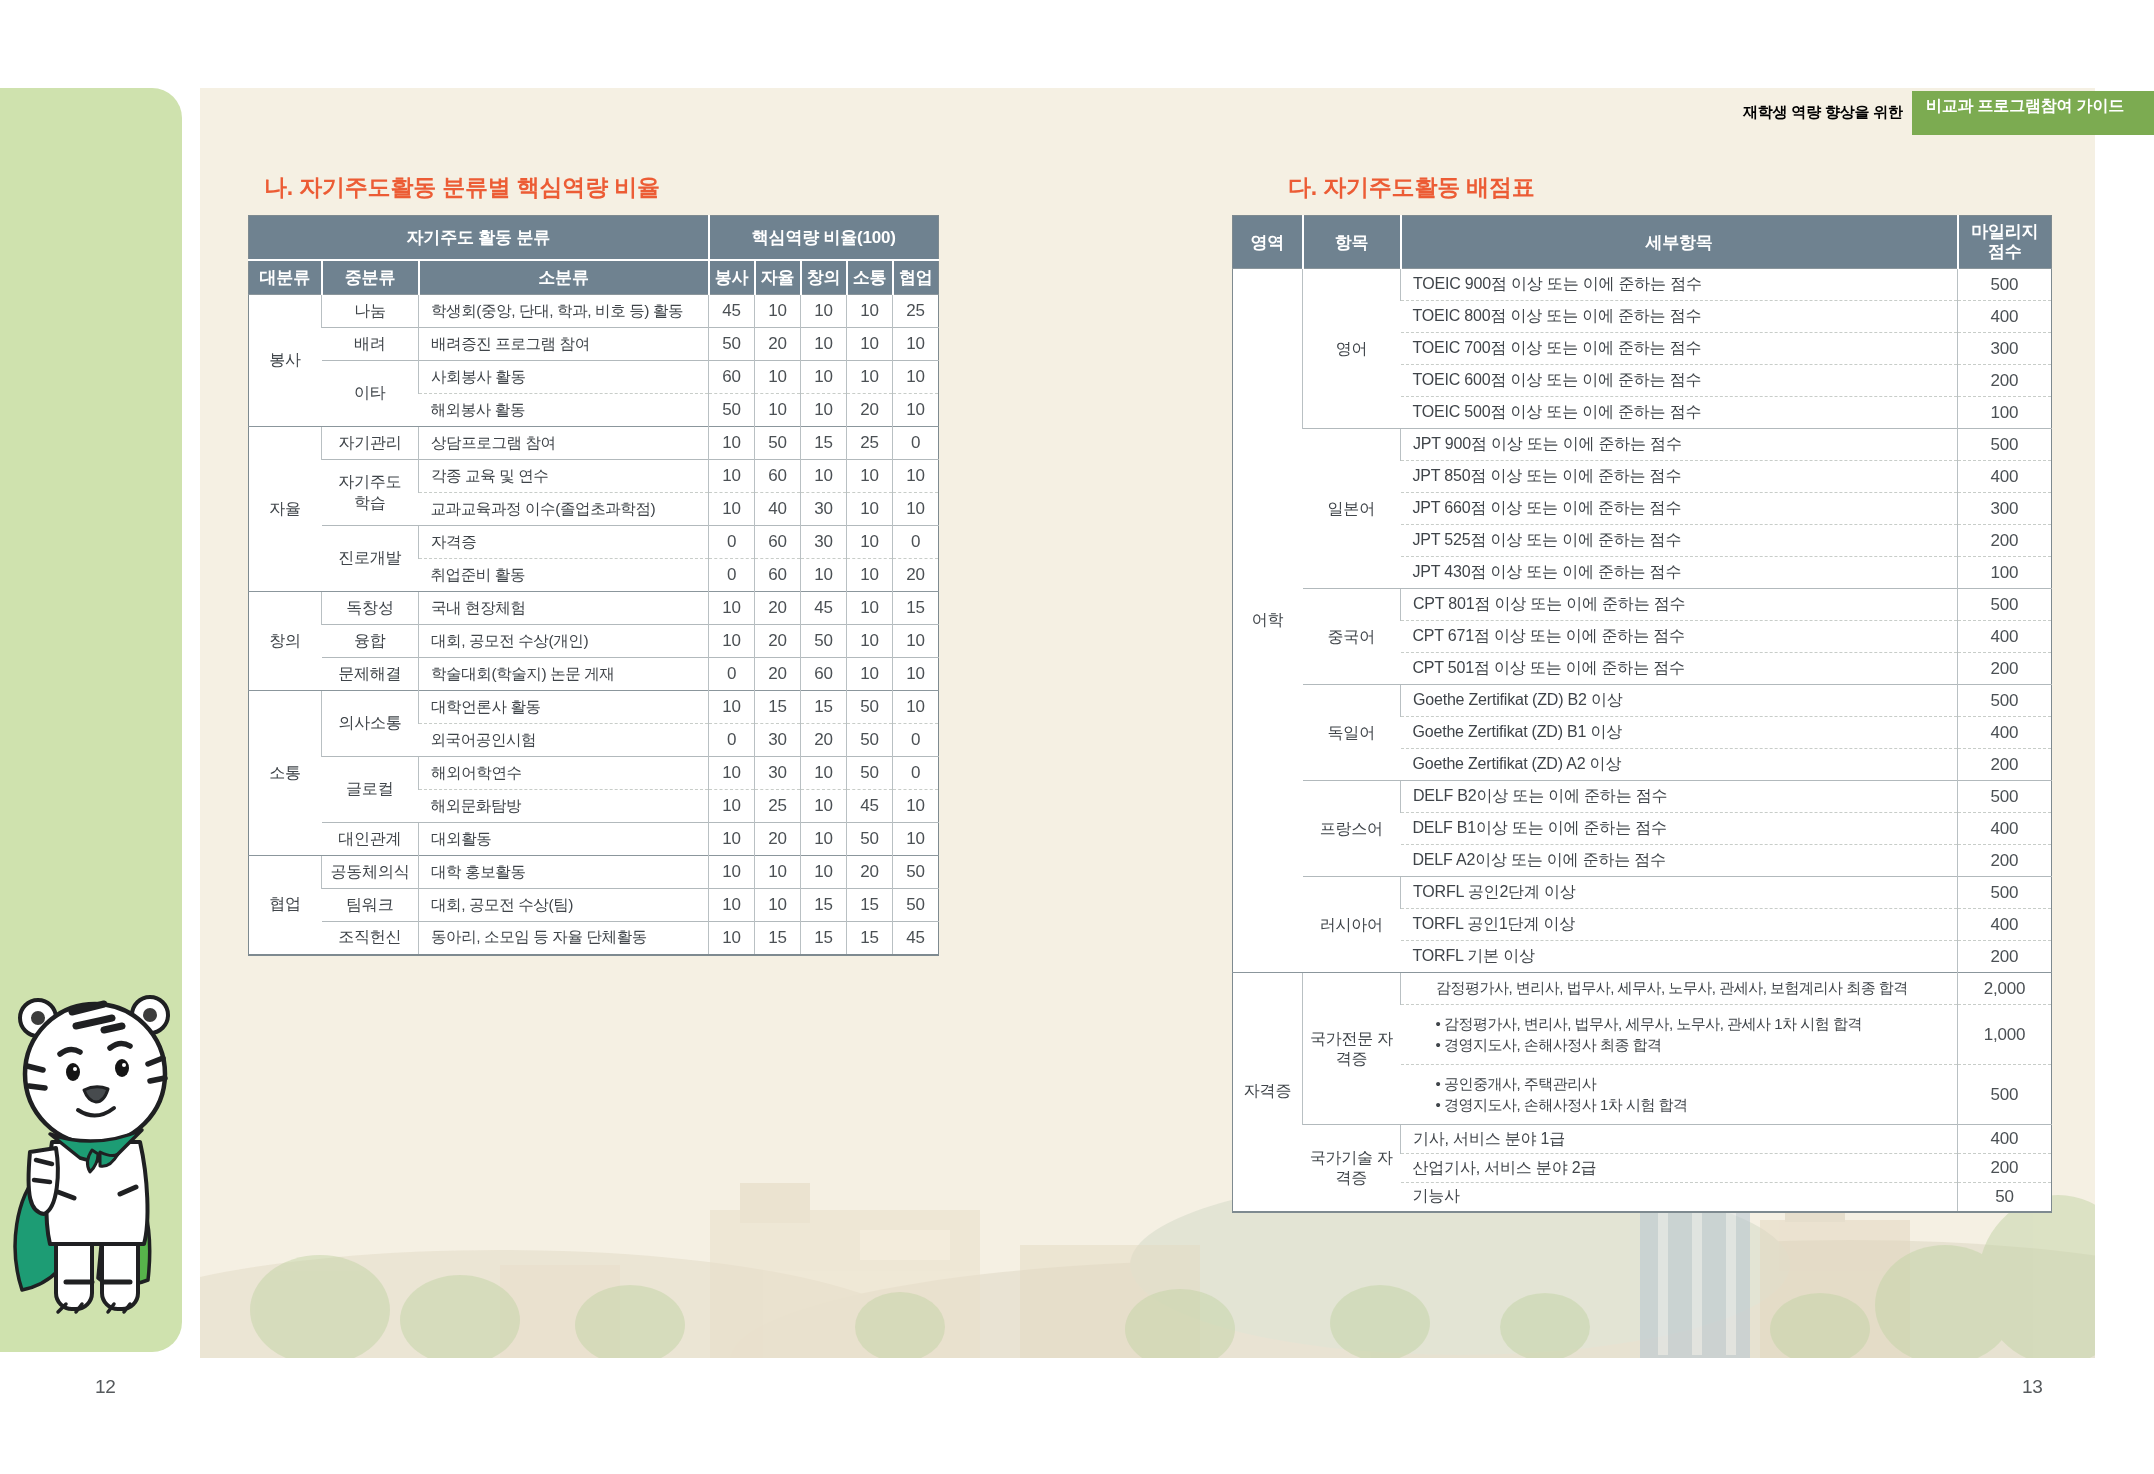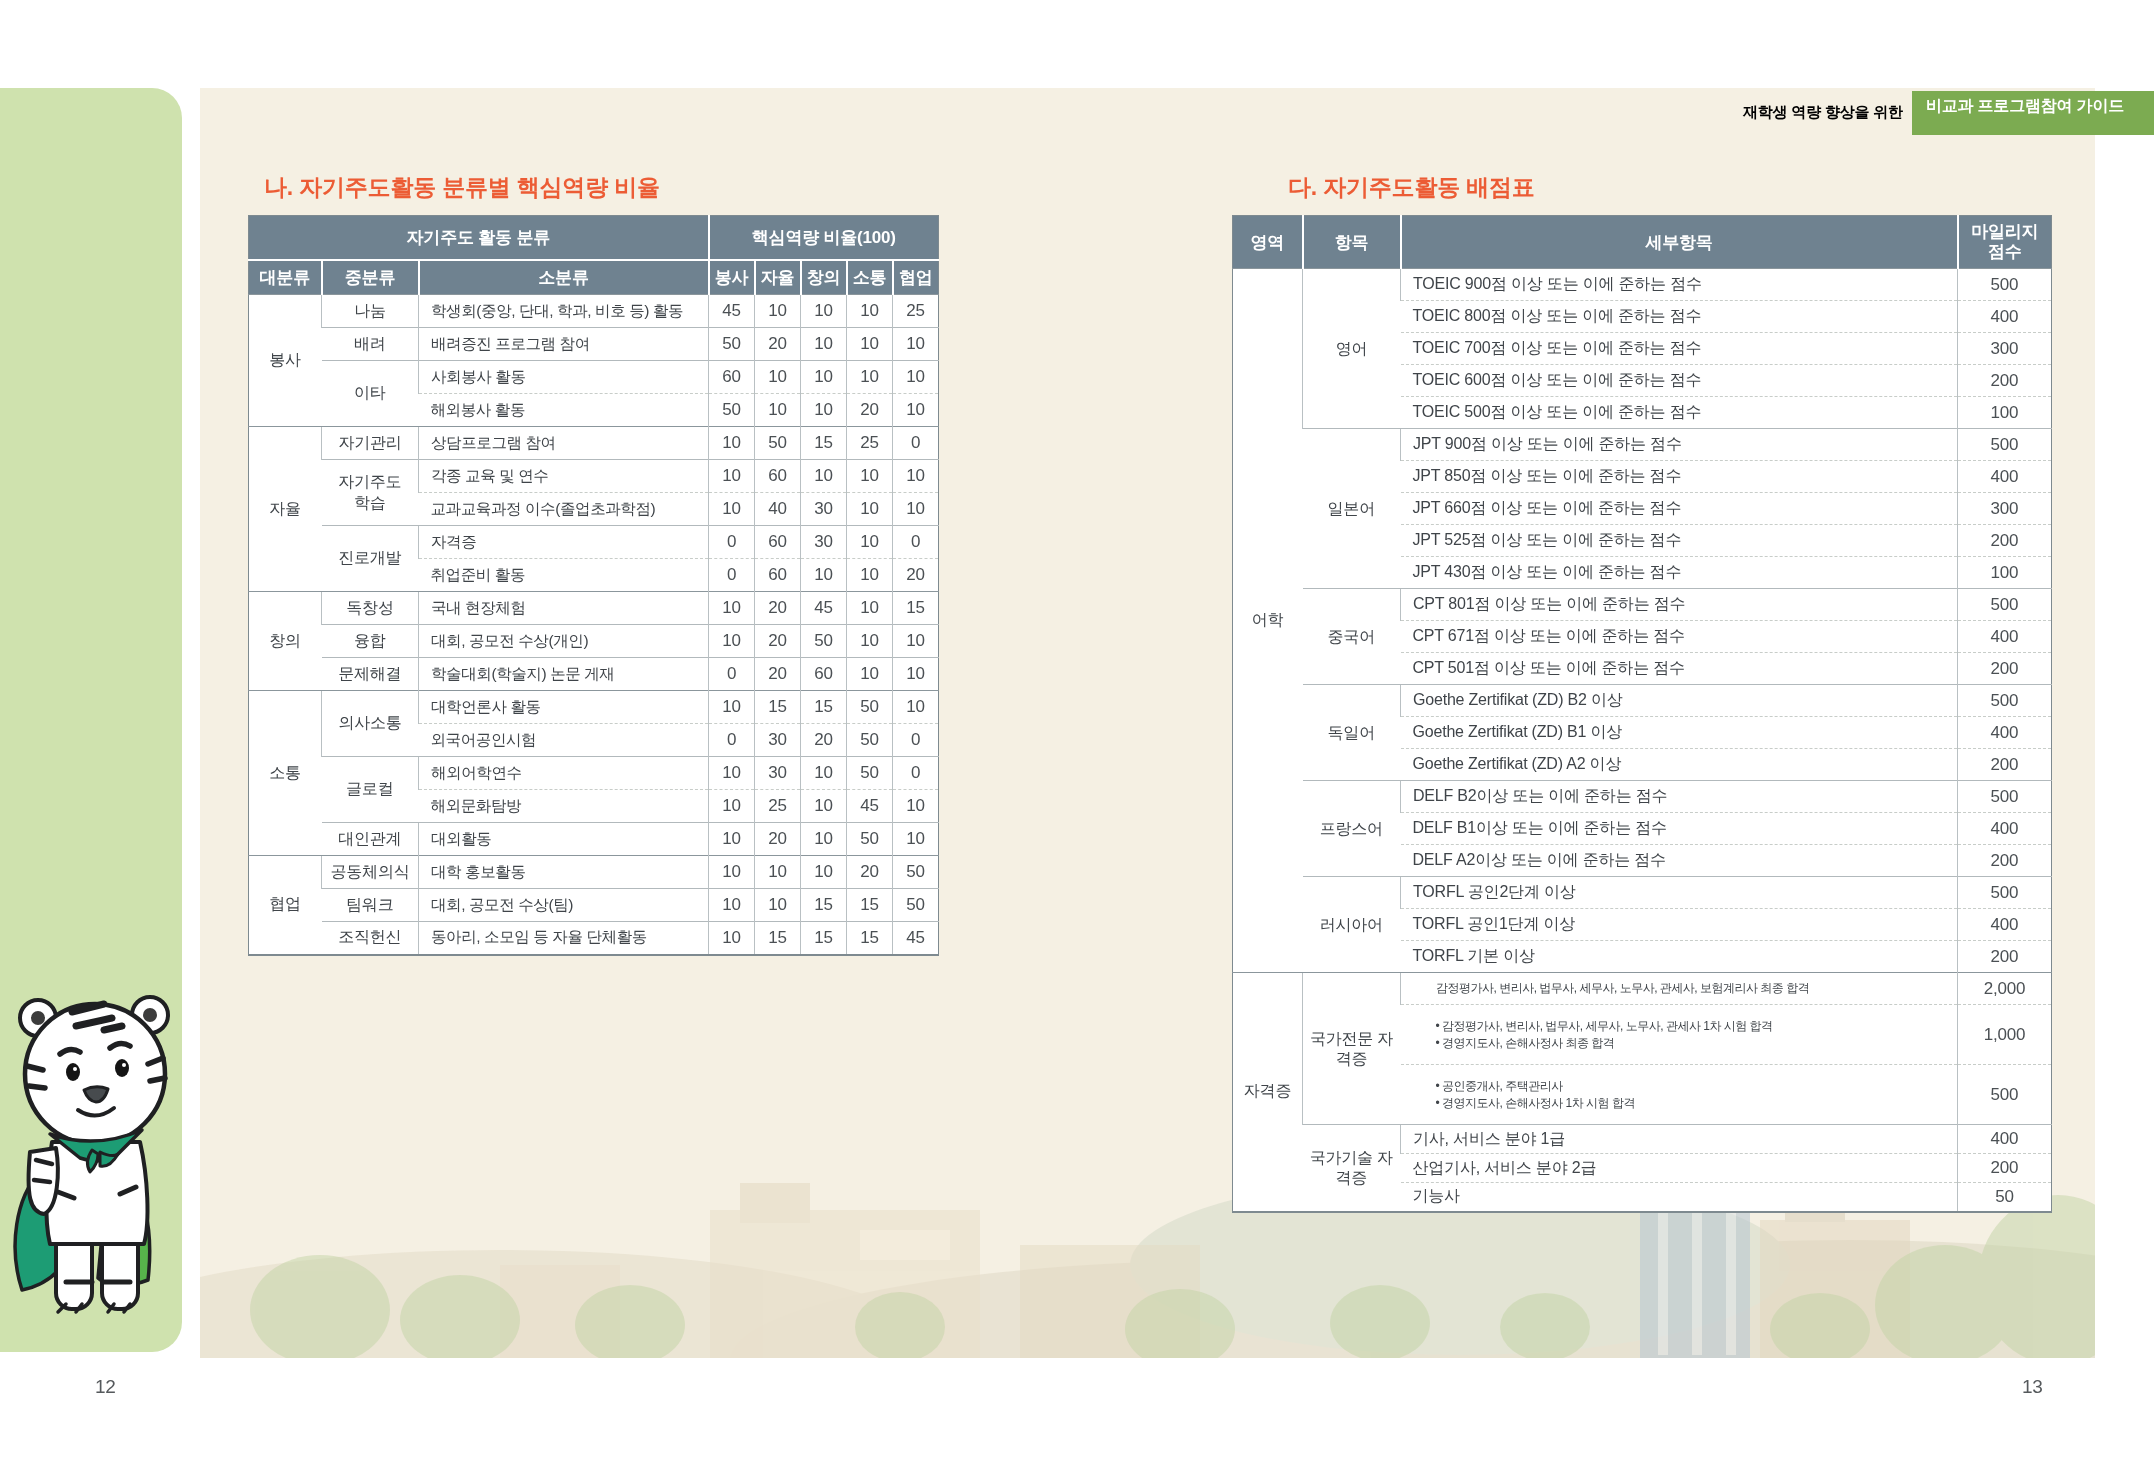--- a/index.html
+++ b/index.html
@@ -37,21 +37,21 @@
   tbody tr{height:33px;}
   .rt tbody tr{height:32px;}
   .rt tbody tr.h-lg{height:60px;} .rt tbody tr.h-sm{height:29px;}
   tr.b-group>td{border-top:1.5px solid #8b969c;}
   tr.b-solid>td{border-top:1px solid #b2b9bc;}
   tr.b-dashed>td{border-top:1px dashed #c8cdc9;}
   .c-sub,.c-detail{text-align:left;padding:0 12px;}
   .c-sub{font-size:15.5px;letter-spacing:-0.4px;}
   .c-val,.c-score{font-size:17px;color:#4b5054;}
   .c-item{line-height:1.25;padding:0 6px;}
-  tr.sm .c-detail{font-size:12px;letter-spacing:-0.5px;line-height:1.35;padding-left:35px;}
+  tr.sm .c-detail{font-size:15px;letter-spacing:-0.5px;line-height:1.35;padding-left:35px;}
   .c-detail div{white-space:nowrap;}
   .hdr2{line-height:1.2;}
   .page-num{position:absolute;top:1376px;font-size:19px;color:#55595c;z-index:2;}
   #pn-left{left:95px;} #pn-right{left:2022px;}
   .mascot{position:absolute;left:0;top:982px;width:185px;height:345px;z-index:3;}
   .illustration{position:absolute;left:200px;top:1005px;width:1895px;height:353px;z-index:1;pointer-events:none;}
 </style>
 </head>
 <body>
 

